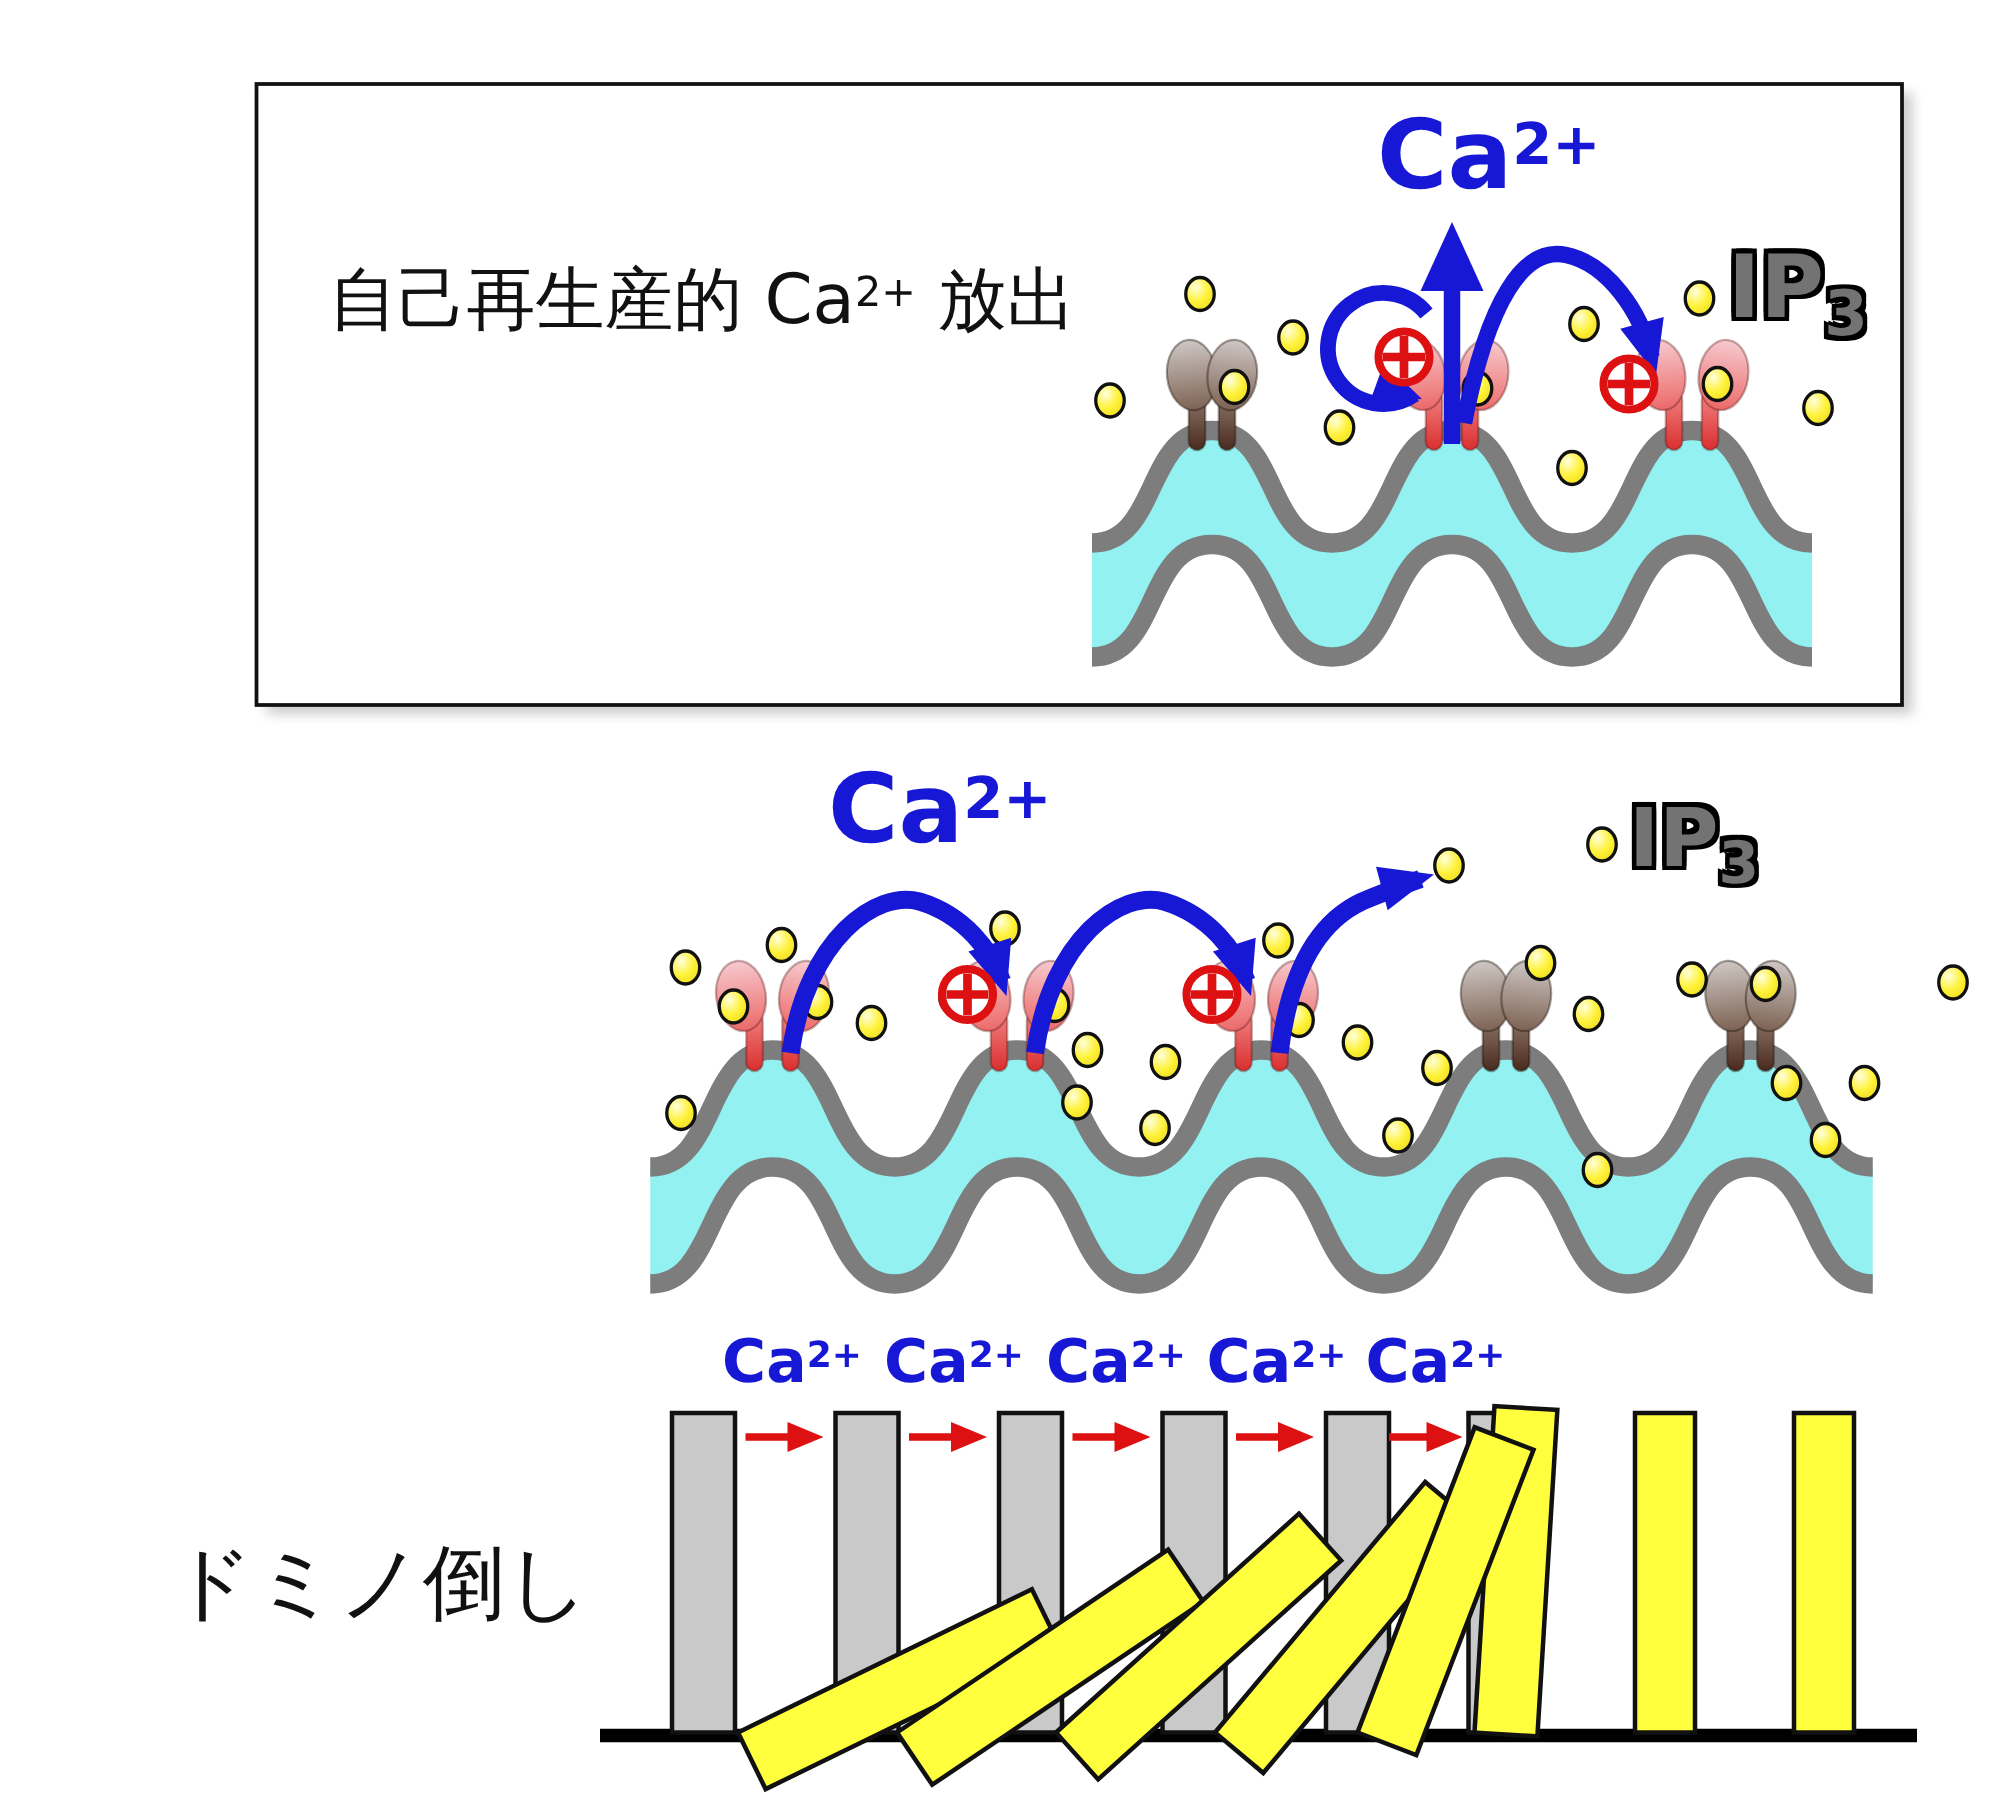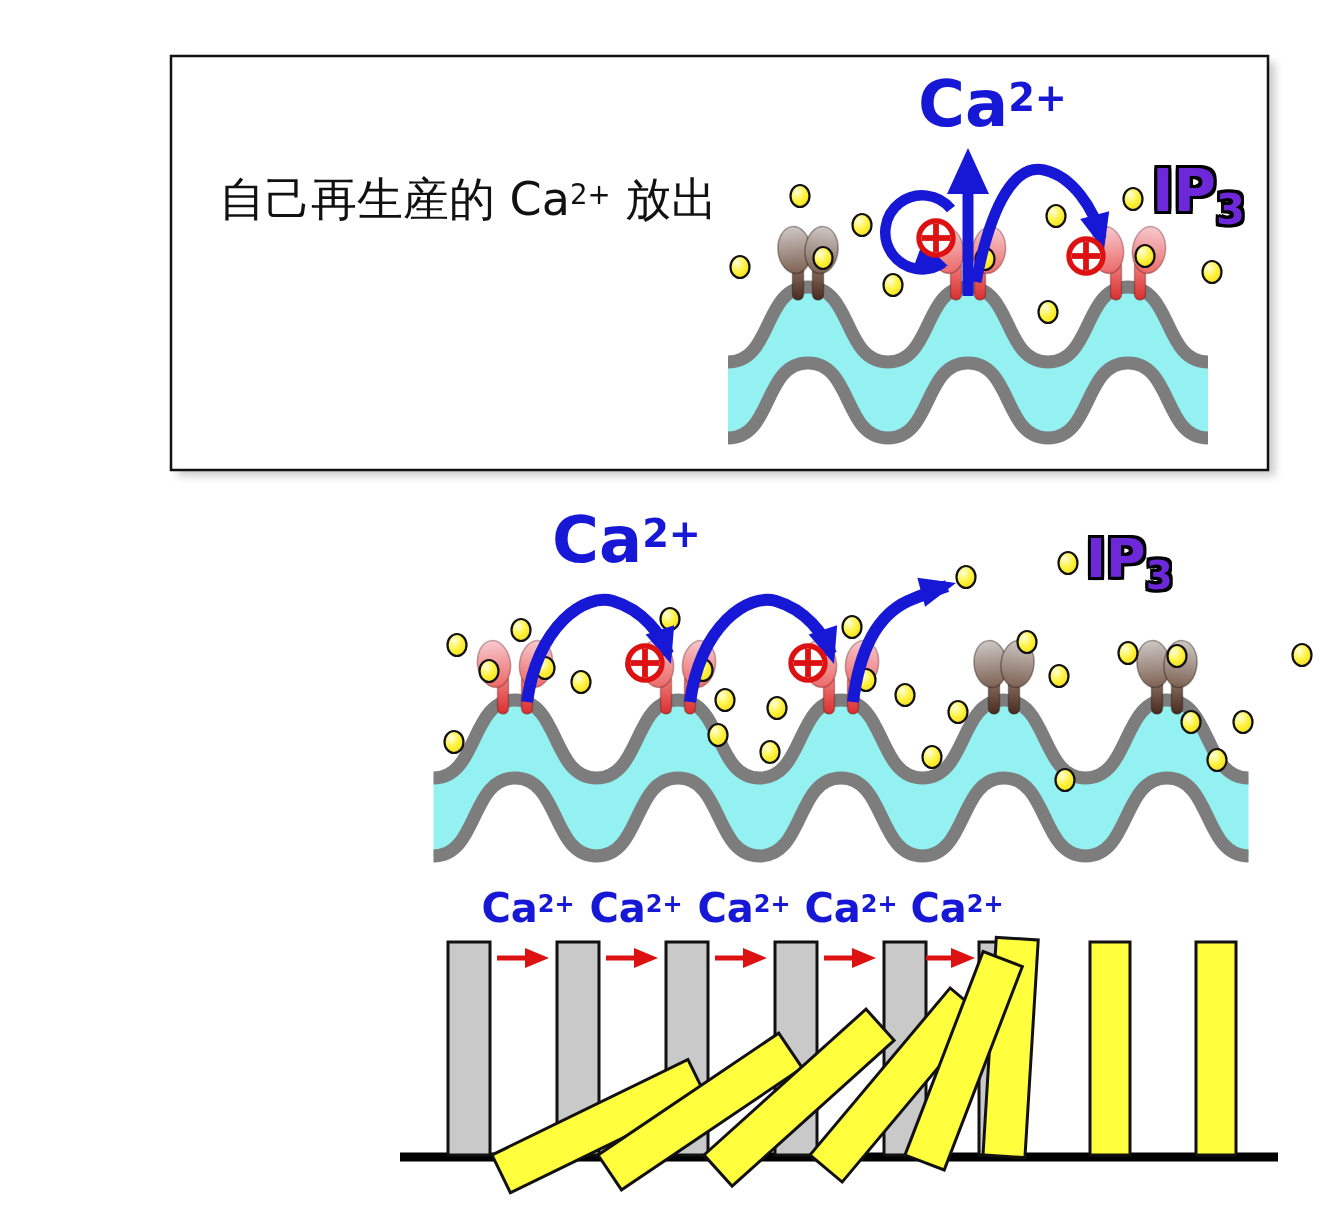--- a/index.html
+++ b/index.html
@@ -5,21 +5,21 @@
   html,body{margin:0;padding:0;background:#fff;}
   .canvas{position:relative;width:1329px;height:1206px;background:#ffffff;overflow:hidden;
           font-family:"DejaVu Sans","Liberation Sans",sans-serif;}
   .canvas svg{position:absolute;left:0;top:0;}
   .label{position:absolute;white-space:nowrap;line-height:1;}
   .title-black{color:#111;font-weight:500;}
   .ca-big{color:#1717d6;font-weight:bold;font-size:64px;}
   .ca-small{position:absolute;color:#1717d6;font-weight:bold;font-size:40px;width:140px;text-align:center;line-height:1;}
   .sup{display:inline-block;font-size:60%;transform:translateY(-40%);}
   .sub{display:inline-block;font-size:72%;transform:translateY(30%);}
-  .ip3{color:#6d28d9;font-weight:bold;
+  .ip3{color:#737373;font-weight:bold;
        text-shadow:-3px -3px 0 #000,3px -3px 0 #000,-3px 3px 0 #000,3px 3px 0 #000,
                    -3px 0 0 #000,3px 0 0 #000,0 -3px 0 #000,0 3px 0 #000;}
 </style>
 </head>
 <body>
 
 <div class="canvas">
 
   <svg id="scene" width="1329" height="1206" viewBox="0 0 1329 1206">
     <defs>
@@ -218,20 +218,21 @@
     <span>IP</span><span class="sub">3</span>
   </div>
 
   <div class="label ca-big" style="left:552px;top:508px;">
     <span>Ca</span><span class="sup">2+</span>
   </div>
   <div class="label ip3" style="left:1086px;top:532px;font-size:54px;">
     <span>IP</span><span class="sub">3</span>
   </div>
 
+  <div class="label title-black" style="left:113px;top:1028px;font-size:55px;">ドミノ倒し</div>
   <div id="ca-small-holder">
       <div class="ca-small" style="left: 458px; top: 888px;"><span>Ca</span><span class="sup">2+</span></div>
       <div class="ca-small" style="left: 566px; top: 888px;"><span>Ca</span><span class="sup">2+</span></div>
       <div class="ca-small" style="left: 674px; top: 888px;"><span>Ca</span><span class="sup">2+</span></div>
       <div class="ca-small" style="left: 781px; top: 888px;"><span>Ca</span><span class="sup">2+</span></div>
       <div class="ca-small" style="left: 887px; top: 888px;"><span>Ca</span><span class="sup">2+</span></div>
     </div>
 
 </div>
 

